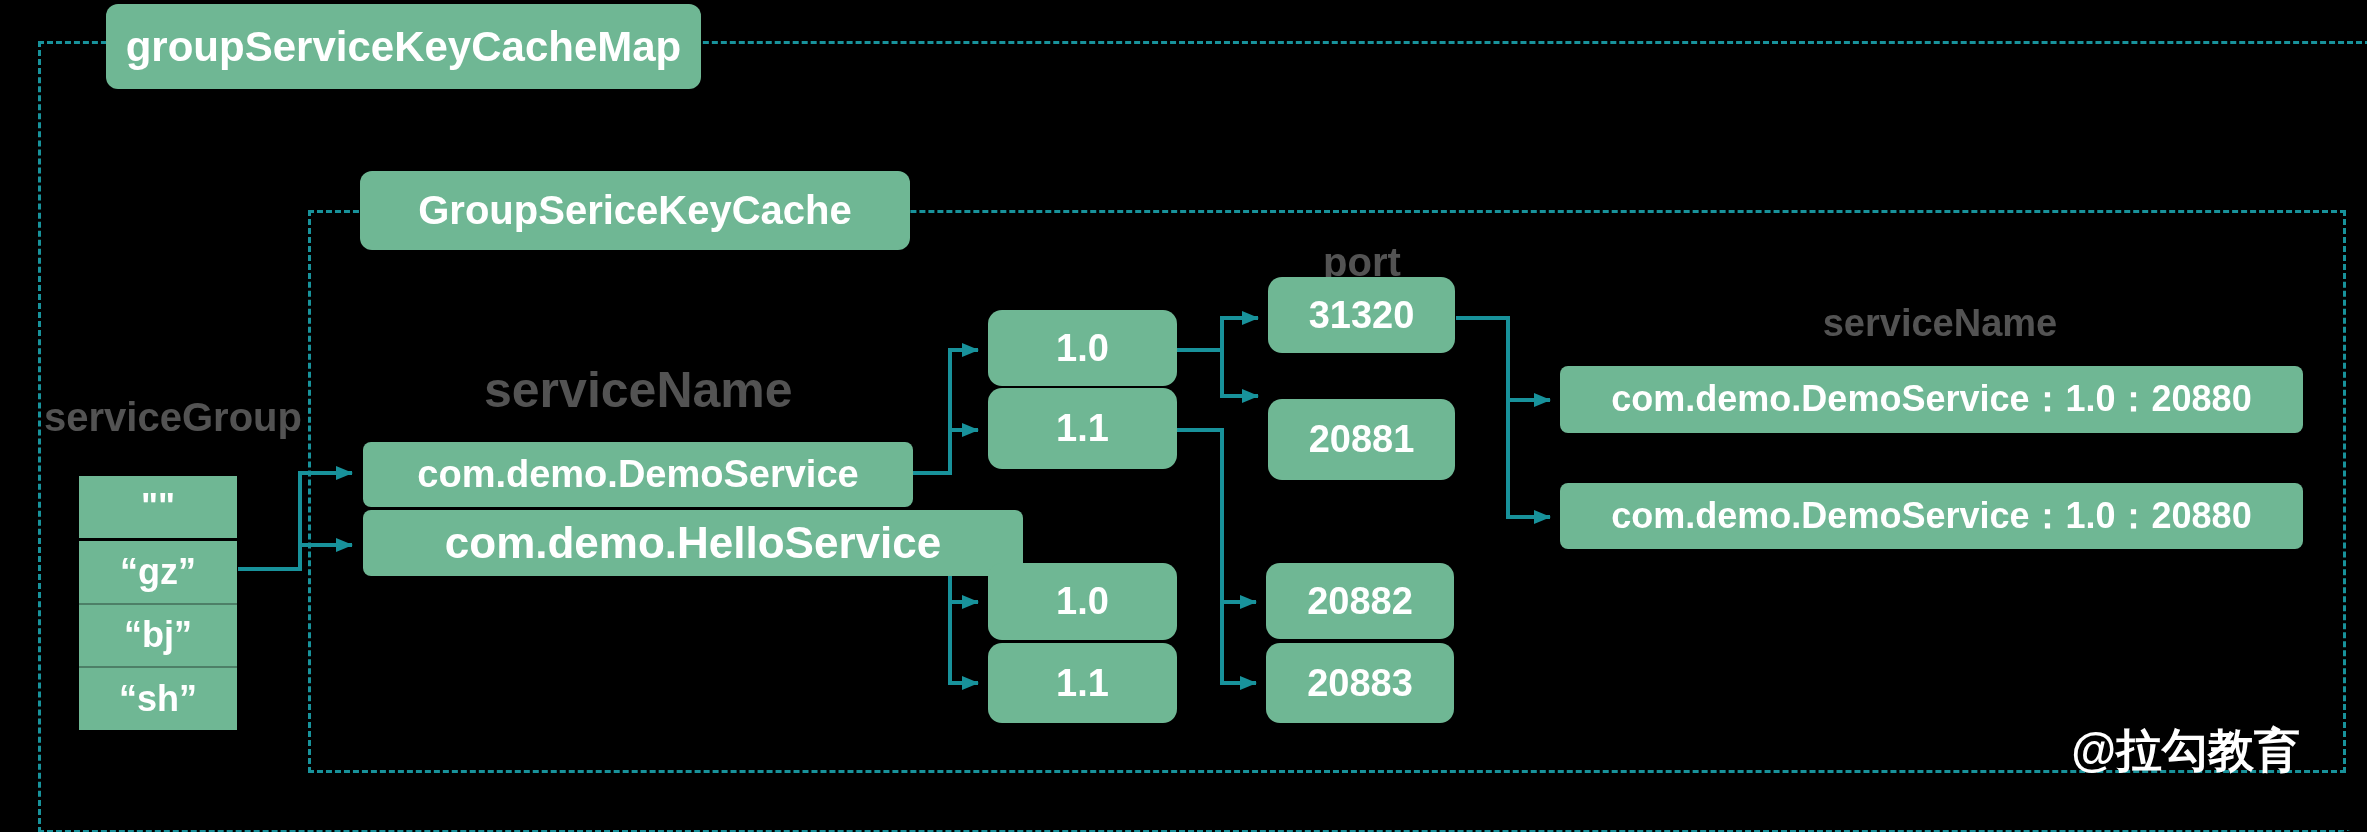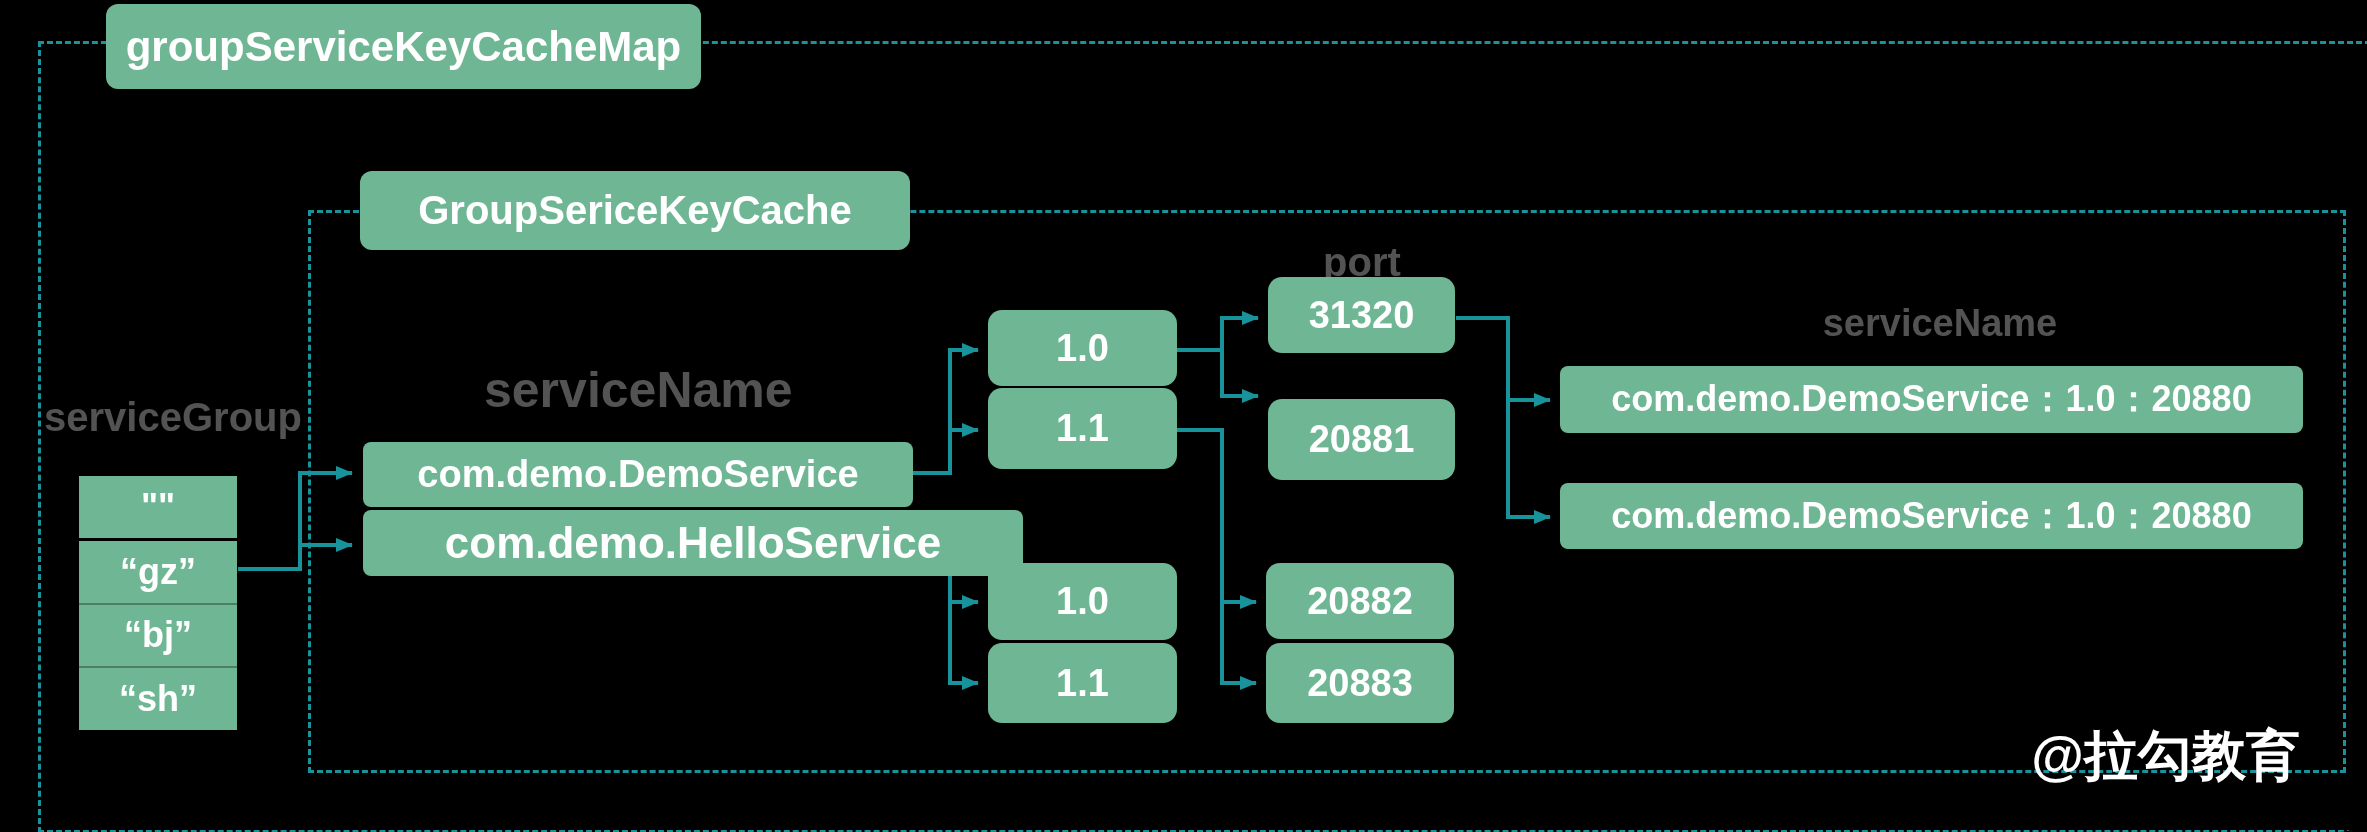--- a/index.html
+++ b/index.html
@@ -72,21 +72,21 @@
   #sk-2{left:1560px;top:483px;width:743px;height:66px;font-size:36px;}
   
   #lbl-service-group{left:43px;top:395px;width:260px;font-size:40px;}
   #lbl-service-name{left:484px;top:361px;width:300px;font-size:50px;}
   #lbl-service-version{left:930px;top:248px;width:300px;font-size:38px;}
   #lbl-port{left:1287px;top:240px;width:150px;font-size:40px;}
   #lbl-service-key{left:1790px;top:302px;width:300px;font-size:38px;}
   
   #watermark{
     position:absolute;left:2000px;top:720px;width:300px;
-    color:#FFFFFF;font-size:54px;font-weight:bold;
+    color:#FFFFFF;font-size:46px;font-weight:bold;
     text-align:right;z-index:5;white-space:nowrap;
   }
 </style>
 </head>
 <body>
 
 <div id="stage">
 
   <div class="dashed" style="left:38px;top:41px;width:2327px;height:786px;"></div>
   <div class="dashed" style="left:308px;top:210px;width:2032px;height:557px;"></div>

